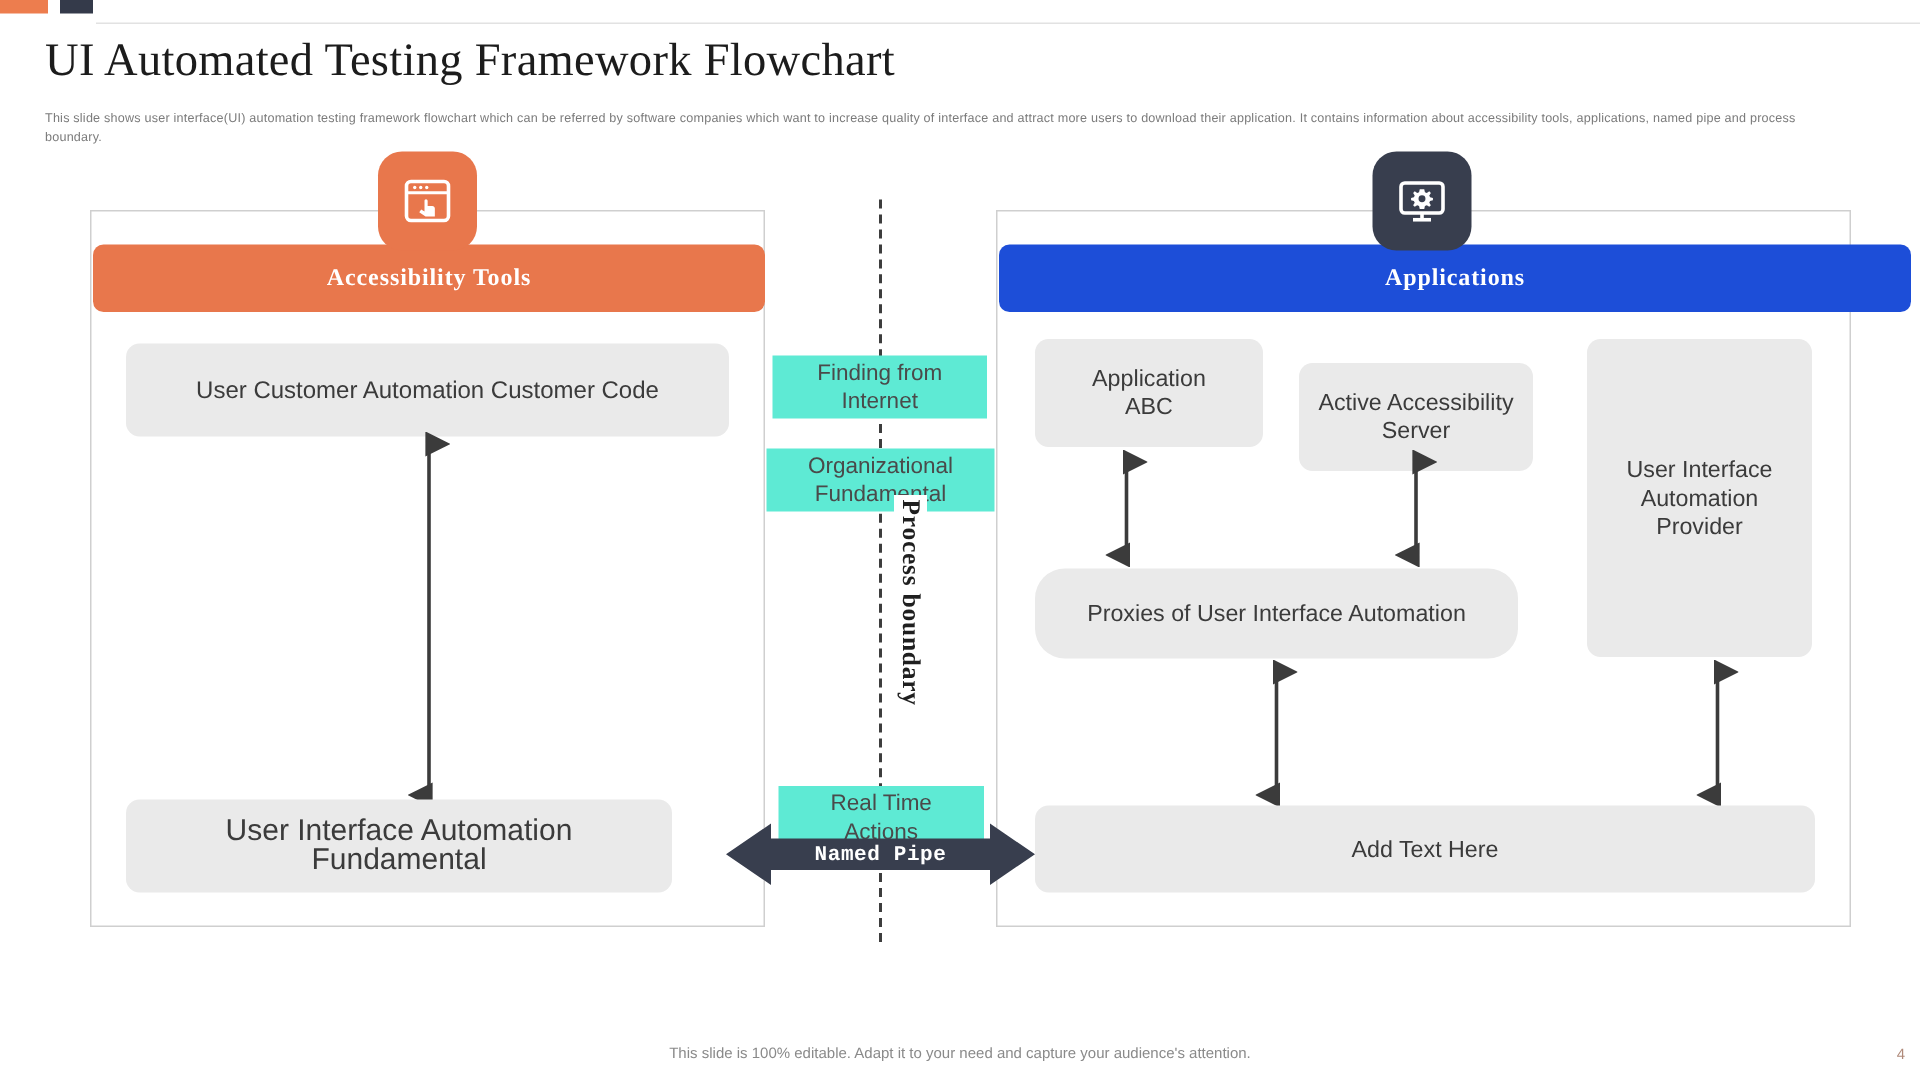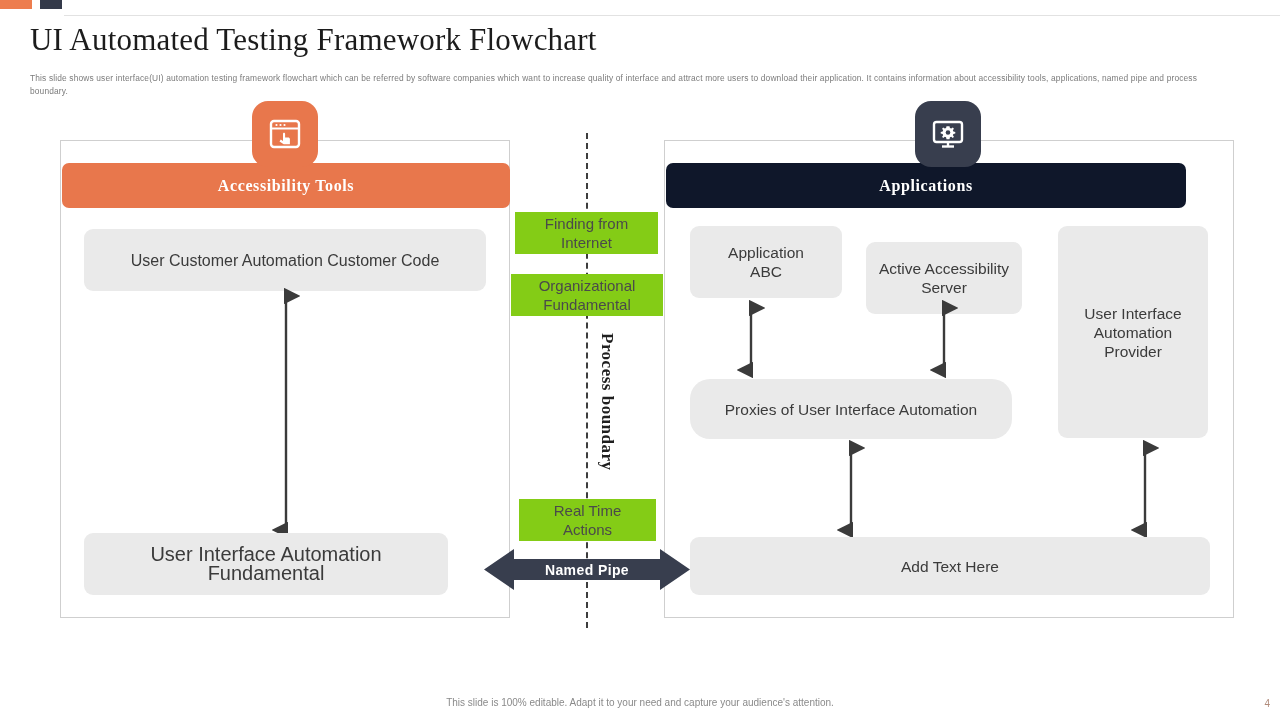--- a/index.html
+++ b/index.html
@@ -49,21 +49,21 @@
 
   .panel-header {
     position: absolute; left: 0; top: 0; width: 100%; height: 45px;
     border-radius: 7px;
     display: flex; align-items: center; justify-content: center;
     font-family: "Liberation Serif", serif;
     font-weight: bold; font-size: 16px; color: #ffffff;
     letter-spacing: .6px;
   }
   .panel-left .panel-header  { background: #e8774c; top: 22px; left: 1px; width: 448px; }
-  .panel-right .panel-header { background: #0f172a; top: 22px; left: 1px; width: 520px; }
+  .panel-right .panel-header { background: #1d4ed8; top: 22px; left: 1px; width: 608px; }
 
   
   .badge {
     position: absolute; width: 66px; height: 66px; border-radius: 16px;
     display: flex; align-items: center; justify-content: center;
     z-index: 5;
   }
   .badge-left  { left: 252px; top: 101px; background: #e8774c; }
   .badge-right { left: 915px; top: 101px; background: #383e4e; }
 
@@ -100,23 +100,24 @@
     position: absolute; left: 586px; top: 133px; width: 0;
     height: 495px;
     border-left: 2px dashed #3d3d3d;
   }
   .center-label {
     position: absolute;
     text-align: center;
     color: #4a4a4a;
     font-size: 15px;
     line-height: 19px;
-    background: #84cc16;
+    background: #5eead4;
     white-space: pre-line;
     padding: 2px 0;
+    margin-top: 25px;
   }
   .lbl-finding  { left: 515px; top: 212px; width: 143px; }
   .lbl-org      { left: 511px; top: 274px; width: 152px; }
   .lbl-realtime { left: 519px; top: 499px; width: 137px; }
 
   .process-boundary {
     position: absolute;
     left: 596px; top: 330px;
     font-family: "Liberation Serif", serif;
     font-weight: bold;
@@ -130,21 +131,21 @@
   }
 
   
   .named-pipe {
     position: absolute; left: 484px; top: 548px; width: 206px; height: 43px;
     z-index: 6;
   }
   .named-pipe-text {
     position: absolute; left: 484px; top: 548px; width: 206px; height: 43px;
     display: flex; align-items: center; justify-content: center;
-    font-family: Liberation Sans, sans-serif;
+    font-family: Liberation Mono, monospace;
     font-weight: bold; font-size: 14px; color: #ffffff;
     letter-spacing: .4px;
     z-index: 7;
     pointer-events: none;
   }
 
   
   .footer-note {
     position: absolute; left: 0; top: 697px; width: 1280px;
     text-align: center;

